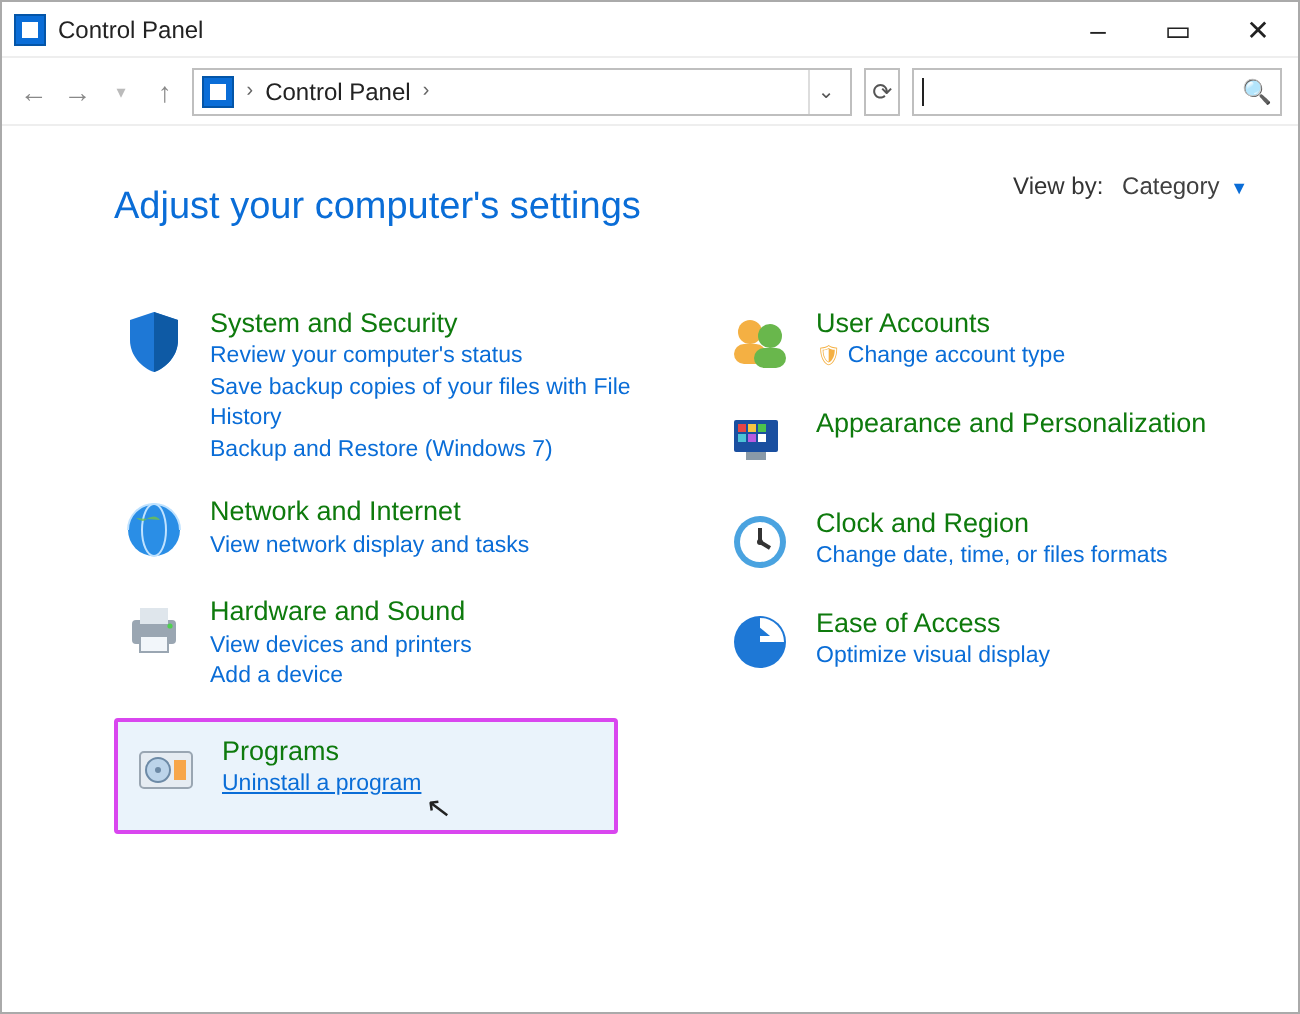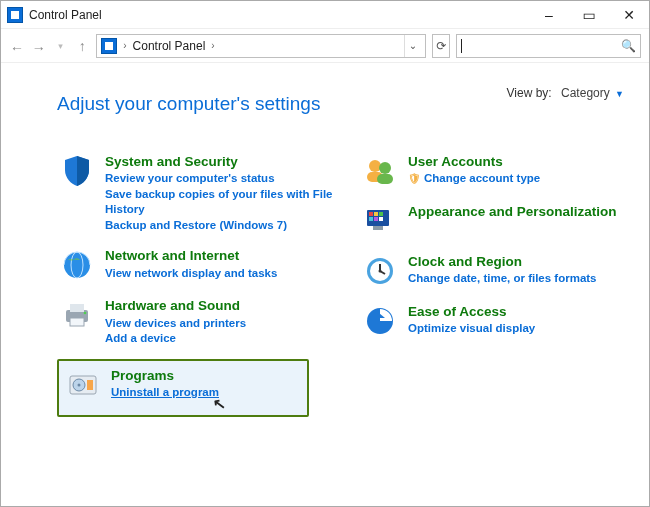--- a/index.html
+++ b/index.html
@@ -147,21 +147,21 @@
     font-size:13.5px;
     display:block;
   }
   .sublink {
     color:#0a6dd7;
     font-size:11.5px;
     display:block;
   }
   
   .programs-wrap{
-    border:2px solid #4d7c0f;
+    border:2px solid #d946ef;
     border-radius:2px;
     padding:4px 4px 10px 4px;
     margin-top:2px;
     position:relative;
     background:#eaf3fb;
     width: 252px;
   }
   .programs-wrap .item { margin-bottom:0; }
   .cursor {
     position:absolute;
@@ -212,21 +212,21 @@
 
 <div class="content">
   <div class="headline">Adjust your computer's settings</div>
 </div>
 <div class="viewby">
   <span>View by:</span>
   <span class="cat">Category</span>
   <span class="arrow">▼</span>
 </div>
 
-<div class="cols" style="padding: 0 6px 0 56px; font-weight: bold;">
+<div class="cols" style="padding: 0 6px 0 56px;">
 
   <div class="col">
 
     <div class="item">
       <div class="icon">
         <svg viewBox="0 0 34 34">
             <path d="M17 2 L29 6 V16 C29 24 23 30 17 32 C11 30 5 24 5 16 V6 Z" fill="#1e78d6"></path>
             <path d="M17 2 L29 6 V16 C29 24 23 30 17 32 V2 Z" fill="#0e5aa5"></path>
           </svg>
       </div>

